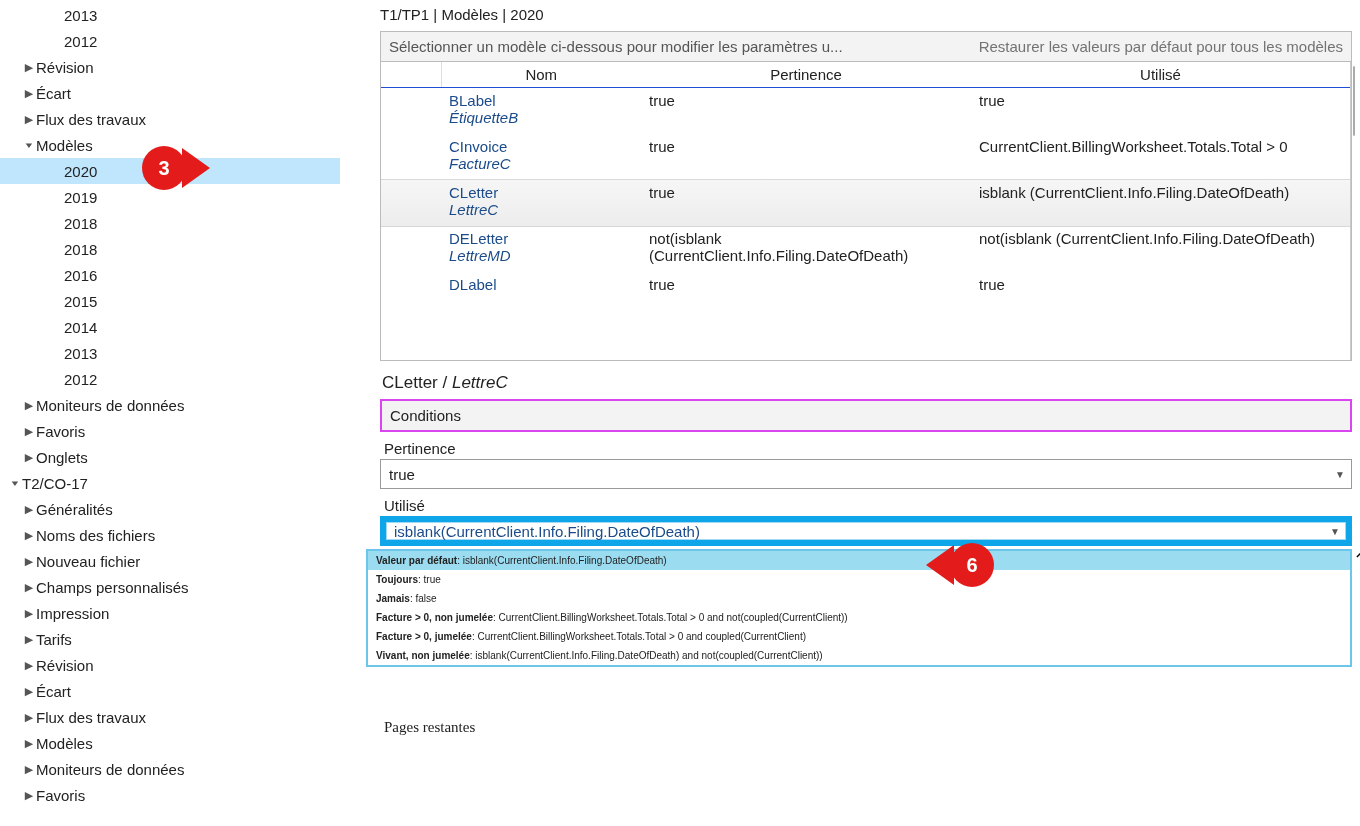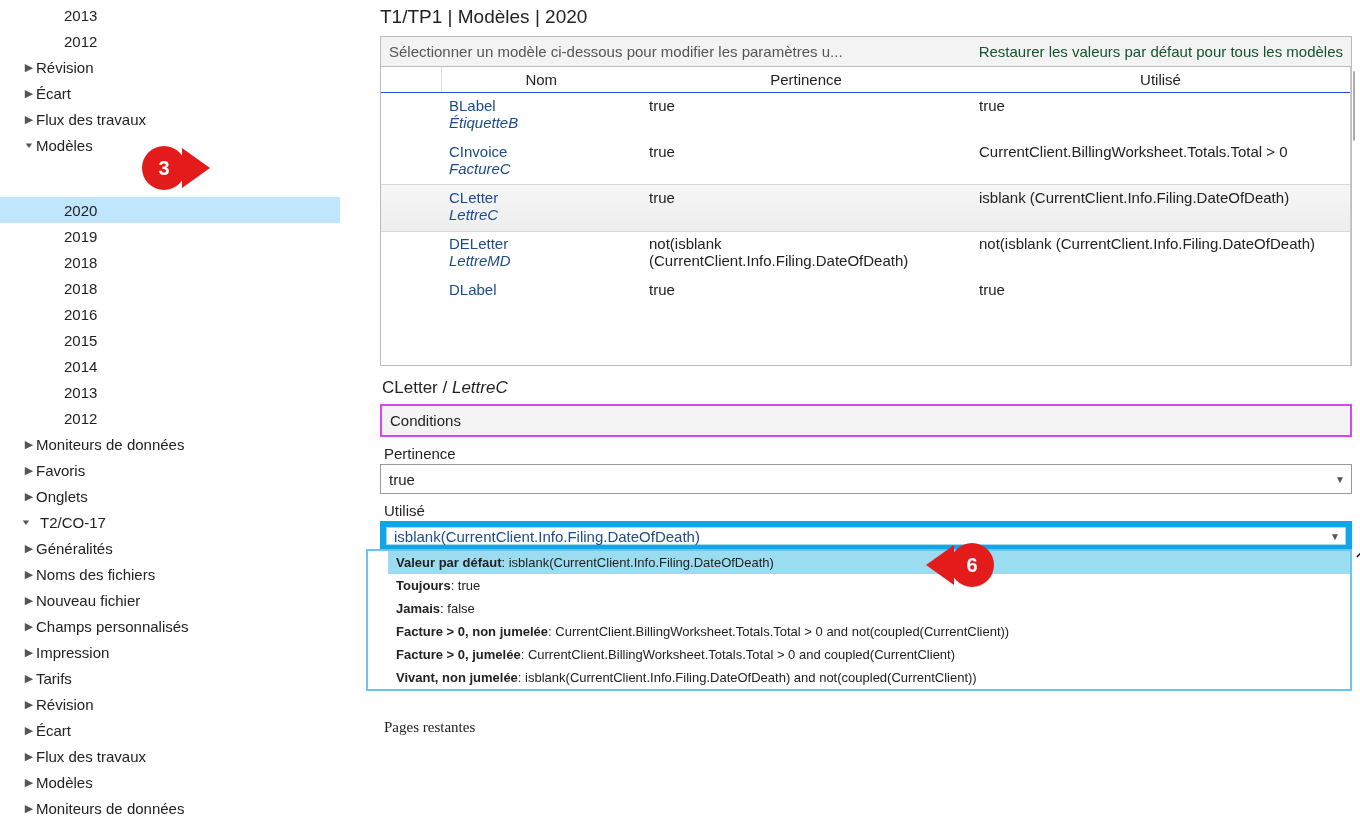--- a/index.html
+++ b/index.html
@@ -5,31 +5,31 @@
   * { box-sizing: border-box; margin: 0; padding: 0; }
   html, body { font-family: "Segoe UI", Arial, sans-serif; font-size: 15px; color: #222; background: #fff; height: 100%; }
   .app { display: flex; width: 1360px; height: 826px; overflow: hidden; }
 
   
   .sidebar { width: 340px; flex-shrink: 0; overflow-y: hidden; padding-top: 2px; }
   .tree-item { display: flex; align-items: center; height: 26px; padding-left: 22px; cursor: default; white-space: nowrap; }
   .tree-item .arrow { width: 14px; text-align: center; font-size: 11px; color: #555; }
   .tree-item .arrow.collapsed::before { content: "▶"; }
   .tree-item .arrow.expanded::before { content: "▼"; transform: scale(1, 0.7); display:inline-block; }
-  .tree-item.level1 { padding-left: 19px; gap: 7px; }
+  .tree-item.level1 { padding-left: 8px; }
   .tree-item.level2 { padding-left: 22px; }
   .tree-item.level3 { padding-left: 50px; }
-  .tree-item.selected { background: #bfe6fd; margin-top: 39px; }
+  .tree-item.selected { background: #bfe6fd; }
 
   
   .main { flex: 1 1 auto; padding: 0 8px 0 40px; position: relative; overflow: hidden; }
-  .breadcrumb { font-size: 19px; padding: 6px 0 8px 0; }
+  .breadcrumb { font-size: 15px; padding: 6px 0 8px 0; }
   .subbar { background: #f3f3f3; border: 1px solid #bbb; border-bottom: none; padding: 6px 8px; display:flex; justify-content: space-between; align-items: baseline; }
   .subbar .lead { color:#555; white-space:nowrap; overflow:hidden; text-overflow:ellipsis; }
-  .subbar a { color:#14532d; text-decoration:none; white-space: nowrap; }
+  .subbar a { color:#737373; text-decoration:none; white-space: nowrap; }
 
   
   .table-wrap { border:1px solid #bbb; height: 300px; position:relative; display:flex; }
   .table-scroll { flex:1 1 auto; overflow:hidden; }
   table { width:100%; border-collapse: collapse; table-layout: fixed; }
   thead th { font-weight:400; border-bottom:1px solid #1d4ed8; padding:4px 6px; text-align:center; background:#fff; }
   thead th:first-child { width:60px; border-right:1px solid #ddd; }
   thead th:nth-child(2){ width:200px; }
   thead th:nth-child(3){ width:330px; }
   tbody td { padding:4px 8px 8px 8px; vertical-align: top; color:#1b4b8a; }
@@ -47,21 +47,21 @@
   .section-head { background:#f3f3f3; border:2px solid #d946ef; padding:6px 8px; }
   .field-label { padding: 8px 0 2px 4px; }
   .combo { position:relative; border:1px solid #999; width:100%; height:30px; background:#fff; display:flex; align-items:center; padding:0 28px 0 8px; }
   .combo.focus { border:6px solid #0ea5e9; box-shadow: inset 0 0 0 1px #9fd9f4; }
   .combo .tri { position:absolute; right:6px; top:50%; transform:translateY(-50%); font-size:10px; color:#555; }
   .combo .val { color:#1b4b8a; }
   .combo .val.black { color:#222; }
 
   
   .dropdown { position:absolute; border:2px solid #6cc5ea; background:#fff; z-index: 20; }
-  .dropdown .opt { padding:4px 8px; font-size:13px;margin-left:20px; }
+  .dropdown .opt { padding:4px 8px; font-size:10px; }
   .dropdown .opt b { font-weight:700; }
   .dropdown .opt.sel { background:#9cdcf0; }
 
   
   .cursor { position:absolute; font-size:18px; color:#000; pointer-events:none; z-index:25; }
 
   
   .bubble { position:absolute; z-index:30; display:flex; align-items:center; }
   .bubble .circ { width:44px; height:44px; border-radius:50%; background:#e41b1b; color:#fff; font-weight:700; font-size:20px; display:flex; align-items:center; justify-content:center; }
   .bubble.right .tail { width:0; height:0; border-top:20px solid transparent; border-bottom:20px solid transparent; border-left:28px solid #e41b1b; margin-left:-4px; }

